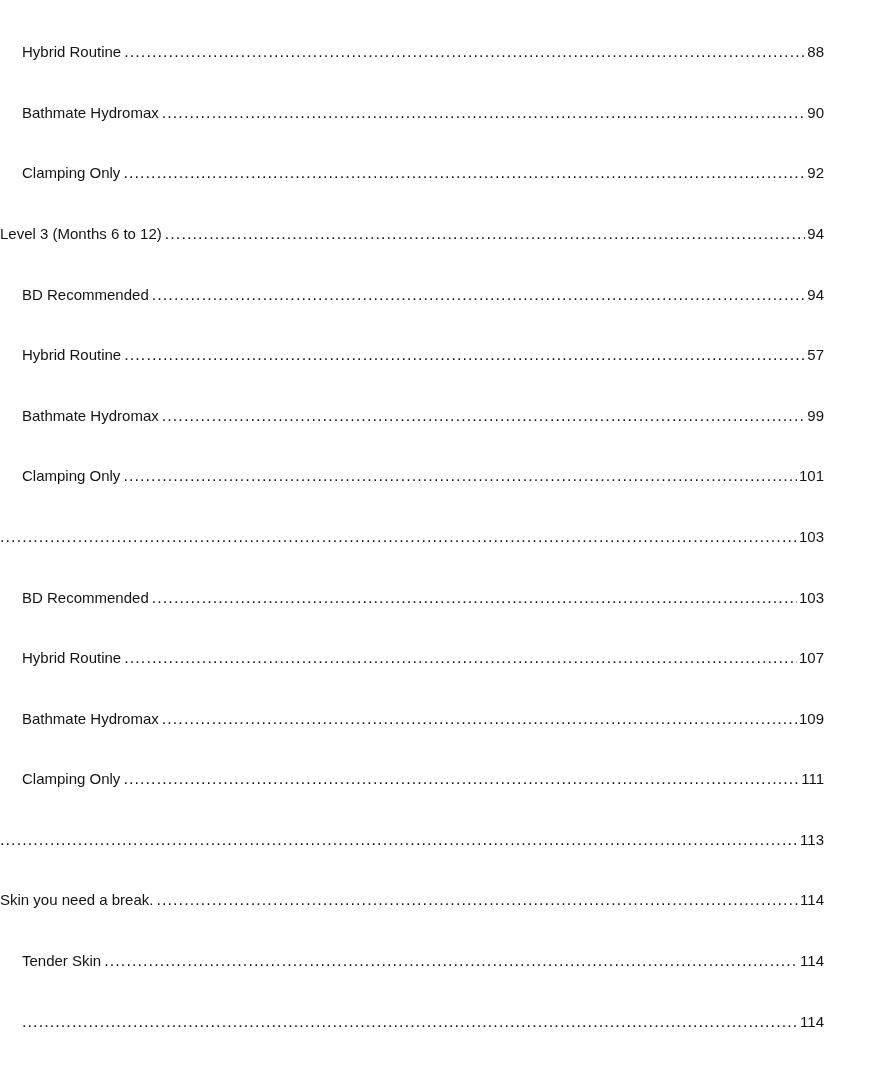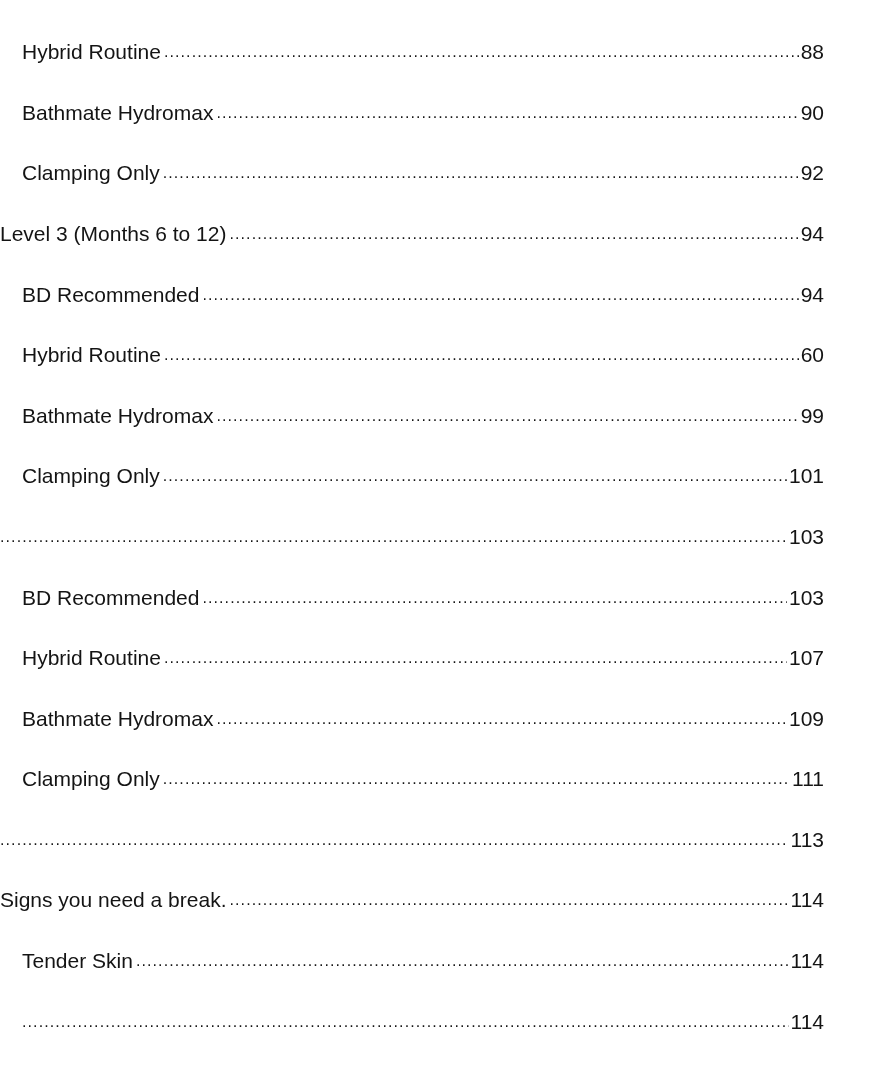--- a/index.html
+++ b/index.html
@@ -21,21 +21,21 @@
       top: 0;
       width: 824px;
     }
     .toc-entry {
       position: absolute;
       left: 0;
       width: 824px;
       height: 24px;
       display: flex;
       align-items: flex-start;
-      font-size: 21px;
+      font-size: 15px;
       line-height: 24px;
       white-space: nowrap;
       cursor: pointer;
       text-decoration: none;
       color: #141414;
     }
     .toc-entry.level-2 {
       left: 22px;
       width: 802px;
     }
@@ -84,21 +84,21 @@
     <span class="toc-page">94</span>
   </a>
   <a class="toc-entry level-2" style="top:283px">
     <span class="toc-title">BD Recommended</span>
     <span class="toc-leader"></span>
     <span class="toc-page">94</span>
   </a>
   <a class="toc-entry level-2" style="top:343px">
     <span class="toc-title">Hybrid Routine</span>
     <span class="toc-leader"></span>
-    <span class="toc-page">60</span>
+    <span class="toc-page">57</span>
   </a>
   <a class="toc-entry level-2" style="top:404px">
     <span class="toc-title">Bathmate Hydromax</span>
     <span class="toc-leader"></span>
     <span class="toc-page">99</span>
   </a>
   <a class="toc-entry level-2" style="top:464px">
     <span class="toc-title">Clamping Only</span>
     <span class="toc-leader"></span>
     <span class="toc-page">101</span>
@@ -125,21 +125,21 @@
   <a class="toc-entry level-2" style="top:767px">
     <span class="toc-title">Clamping Only</span>
     <span class="toc-leader"></span>
     <span class="toc-page">111</span>
   </a>
   <a class="toc-entry level-1" style="top:828px">
     <span class="toc-leader"></span>
     <span class="toc-page">113</span>
   </a>
   <a class="toc-entry level-1" style="top:888px">
-    <span class="toc-title">Signs you need a break.</span>
+    <span class="toc-title">Skin you need a break.</span>
     <span class="toc-leader"></span>
     <span class="toc-page">114</span>
   </a>
   <a class="toc-entry level-2" style="top:949px">
     <span class="toc-title">Tender Skin</span>
     <span class="toc-leader"></span>
     <span class="toc-page">114</span>
   </a>
   <a class="toc-entry level-2" style="top:1010px">
     <span class="toc-leader"></span>

